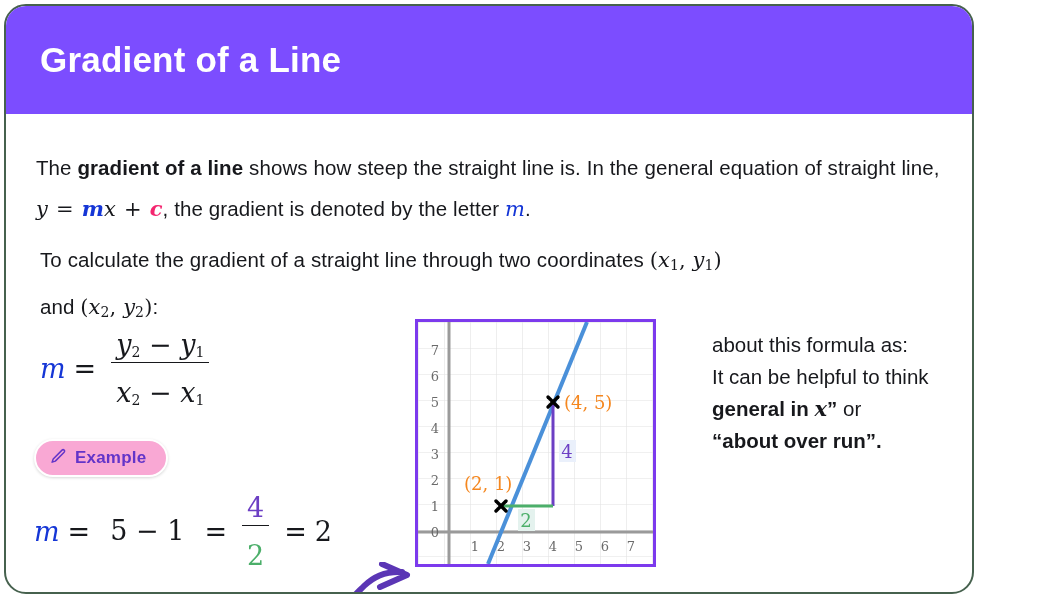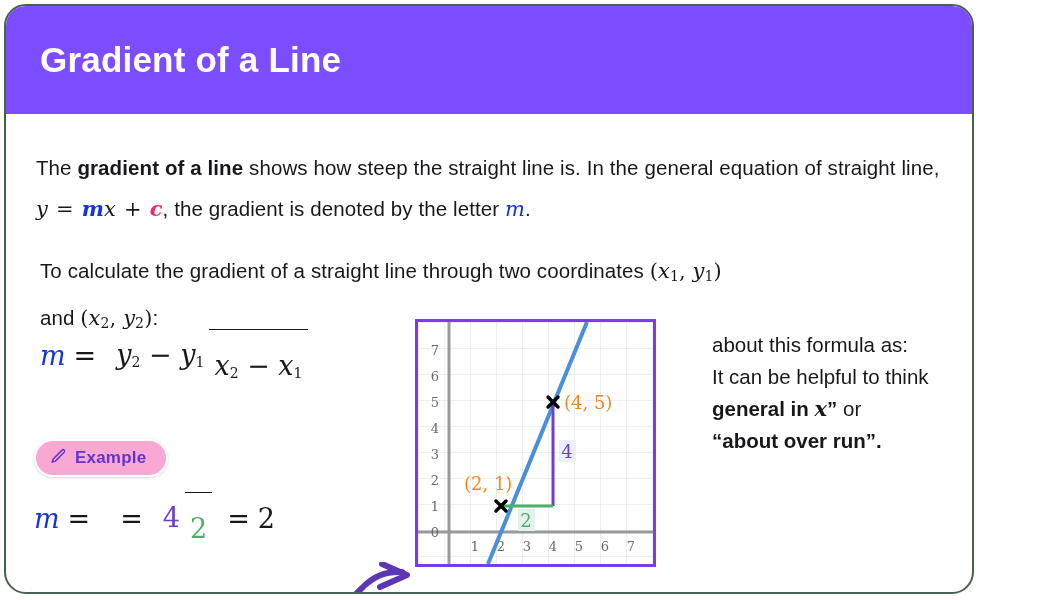--- a/index.html
+++ b/index.html
@@ -38,45 +38,45 @@
 
   
   .para{
     position:absolute;
     color:#17181c;
     font-size:20.5px;
     line-height:41px;
     letter-spacing:.1px;
   }
   #para1{left:30px;top:33px;width:960px;}
-  #para2{left:34px;top:136px;width:960px;}
+  #para2{left:34px;top:125px;width:960px;}
   .b{font-weight:bold;}
   .mathi{font-family:"DejaVu Serif",serif;font-style:italic;font-size:21px;}
   .mathr{font-family:"DejaVu Serif",serif;font-size:21px;}
   .blue{color:#1536d6;}
   .pink{color:#f4256f;}
   .sub{font-size:14px;vertical-align:-3px;font-style:italic;}
   .subr{font-size:14px;vertical-align:-3px;font-style:normal;}
 
   
   .formula{
     position:absolute;
     font-family:"DejaVu Serif",serif;
     color:#17181c;
     display:flex;align-items:center;
   }
   #formula-main{left:34px;top:215px;font-size:27px;}
   #formula-example{left:28px;top:378px;font-size:27px;}
   .frac{
-    display:inline-flex;flex-direction:row;
+    display:inline-flex;flex-direction:column;
     align-items:center;justify-content:flex-end;
     margin:0 7px;vertical-align:middle;
   }
   .frac .num{padding:0 5px 2px 5px;}
-  .frac .den{padding:20px 5px 0 5px;border-top:1.7px solid #17181c;}
+  .frac .den{padding:14px 5px 0 5px;border-top:1.7px solid #17181c;}
   .it{font-style:italic;}
   .op{margin:0 8px;}
   .purple{color:#6c3fc4;}
   .green{color:#4caf6a;}
 
   
   .badge{
     position:absolute;left:28px;top:325px;
     height:38px;
     display:inline-flex;align-items:center;
@@ -141,20 +141,21 @@
           <path d="M17 3a2.1 2.1 0 0 1 3 3L7.5 18.5 3 20l1.5-4.5L17 3z"></path>
         </svg>
       </span>
       <span class="badge-label">Example</span>
     </div>
 
     <div class="formula" id="formula-example">
       <span class="it blue">m</span>
       <span class="op">=</span>
       <span class="frac">
+        <span class="num"><span>5</span> <span>−</span> <span>1</span></span>
       </span>
       <span class="op">=</span>
       <span class="frac">
         <span class="num purple">4</span>
         <span class="den green">2</span>
       </span>
       <span class="op">=</span>
       <span>2</span>
     </div>
 

